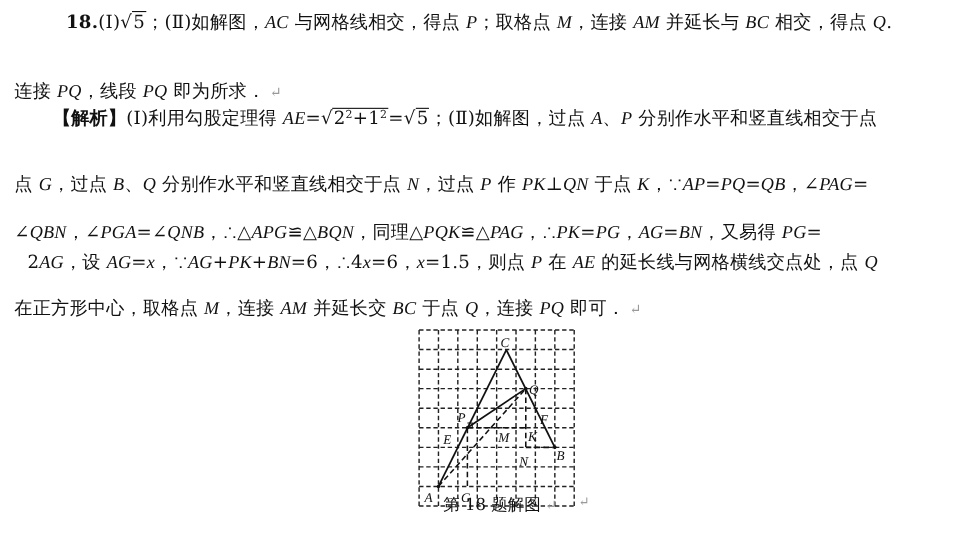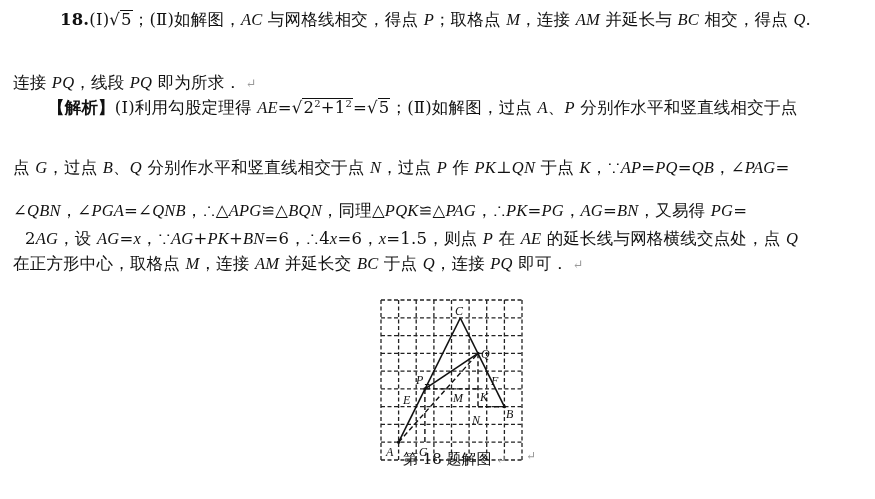--- a/index.html
+++ b/index.html
@@ -41,21 +41,21 @@
 </div>
 
 <div class="line" style="top:186px; left:13px;margin-top:13px;">
   <span>∠</span><span class="i">QBN</span><span>，∠</span><span class="i">PGA</span><span>=∠</span><span class="i">QNB</span><span>，∴△</span><span class="i">APG</span><span>≌△</span><span class="i">BQN</span><span>，同理△</span><span class="i">PQK</span><span>≌△</span><span class="i">PAG</span><span>，∴</span><span class="i">PK</span><span>=</span><span class="i">PG</span><span>，</span><span class="i">AG</span><span>=</span><span class="i">BN</span><span>，又易得 </span><span class="i">PG</span><span>=</span>
 </div>
 
 <div class="line" style="top:227px; left:25px;">
   <span>2</span><span class="i">AG</span><span>，设 </span><span class="i">AG</span><span>=</span><span class="i">x</span><span>，∵</span><span class="i">AG</span><span>+</span><span class="i">PK</span><span>+</span><span class="i">BN</span><span>=6，∴4</span><span class="i">x</span><span>=6，</span><span class="i">x</span><span>=1.5，则点 </span><span class="i">P</span><span> 在 </span><span class="i">AE</span><span> 的延长线与网格横线交点处，点 </span><span class="i">Q</span>
 </div>
 
-<div class="line" style="top:252px; left:13px;">
+<div class="line" style="top:268px; left:13px;">
   <span>在正方形中心，取格点 </span><span class="i">M</span><span>，连接 </span><span class="i">AM</span><span> 并延长交 </span><span class="i">BC</span><span> 于点 </span><span class="i">Q</span><span>，连接 </span><span class="i">PQ</span><span> 即可．</span><span class="ret">↵</span>
 </div>
 
 <svg id="figure" width="175" height="175" viewBox="370 295 175 175">
   <g stroke="#222" stroke-width="1.3" stroke-dasharray="4,2.5" fill="none">
     <line x1="381" y1="300" x2="381" y2="460"></line>
     <line x1="398.6" y1="300" x2="398.6" y2="460"></line>
     <line x1="416.2" y1="300" x2="416.2" y2="460"></line>
     <line x1="433.9" y1="300" x2="433.9" y2="460"></line>
     <line x1="451.5" y1="300" x2="451.5" y2="460"></line>

